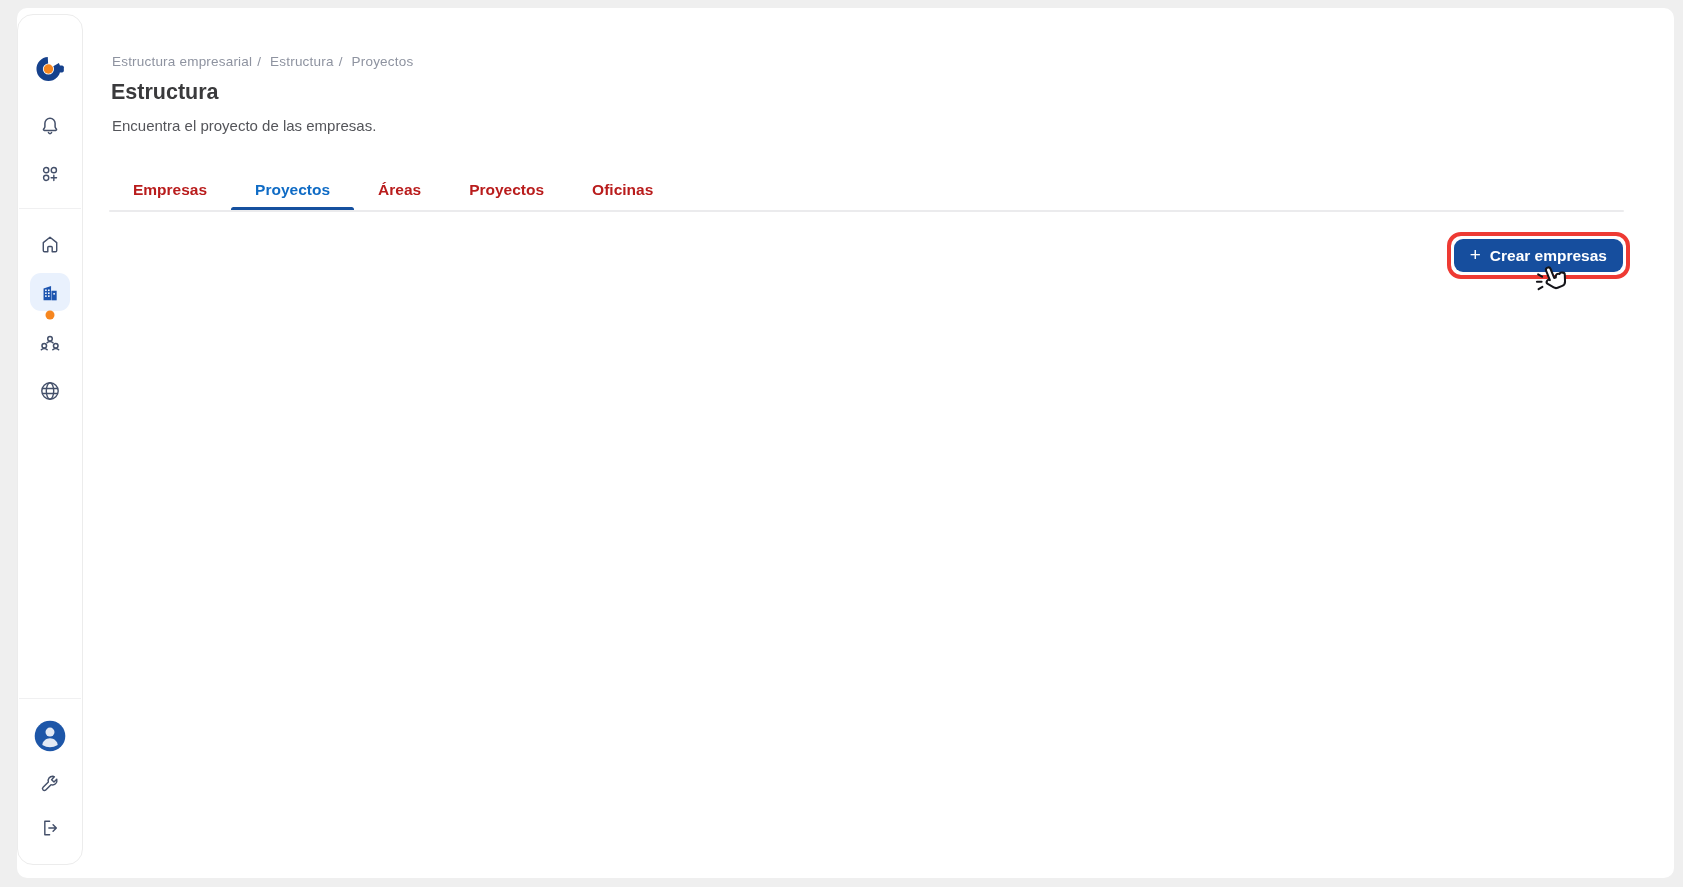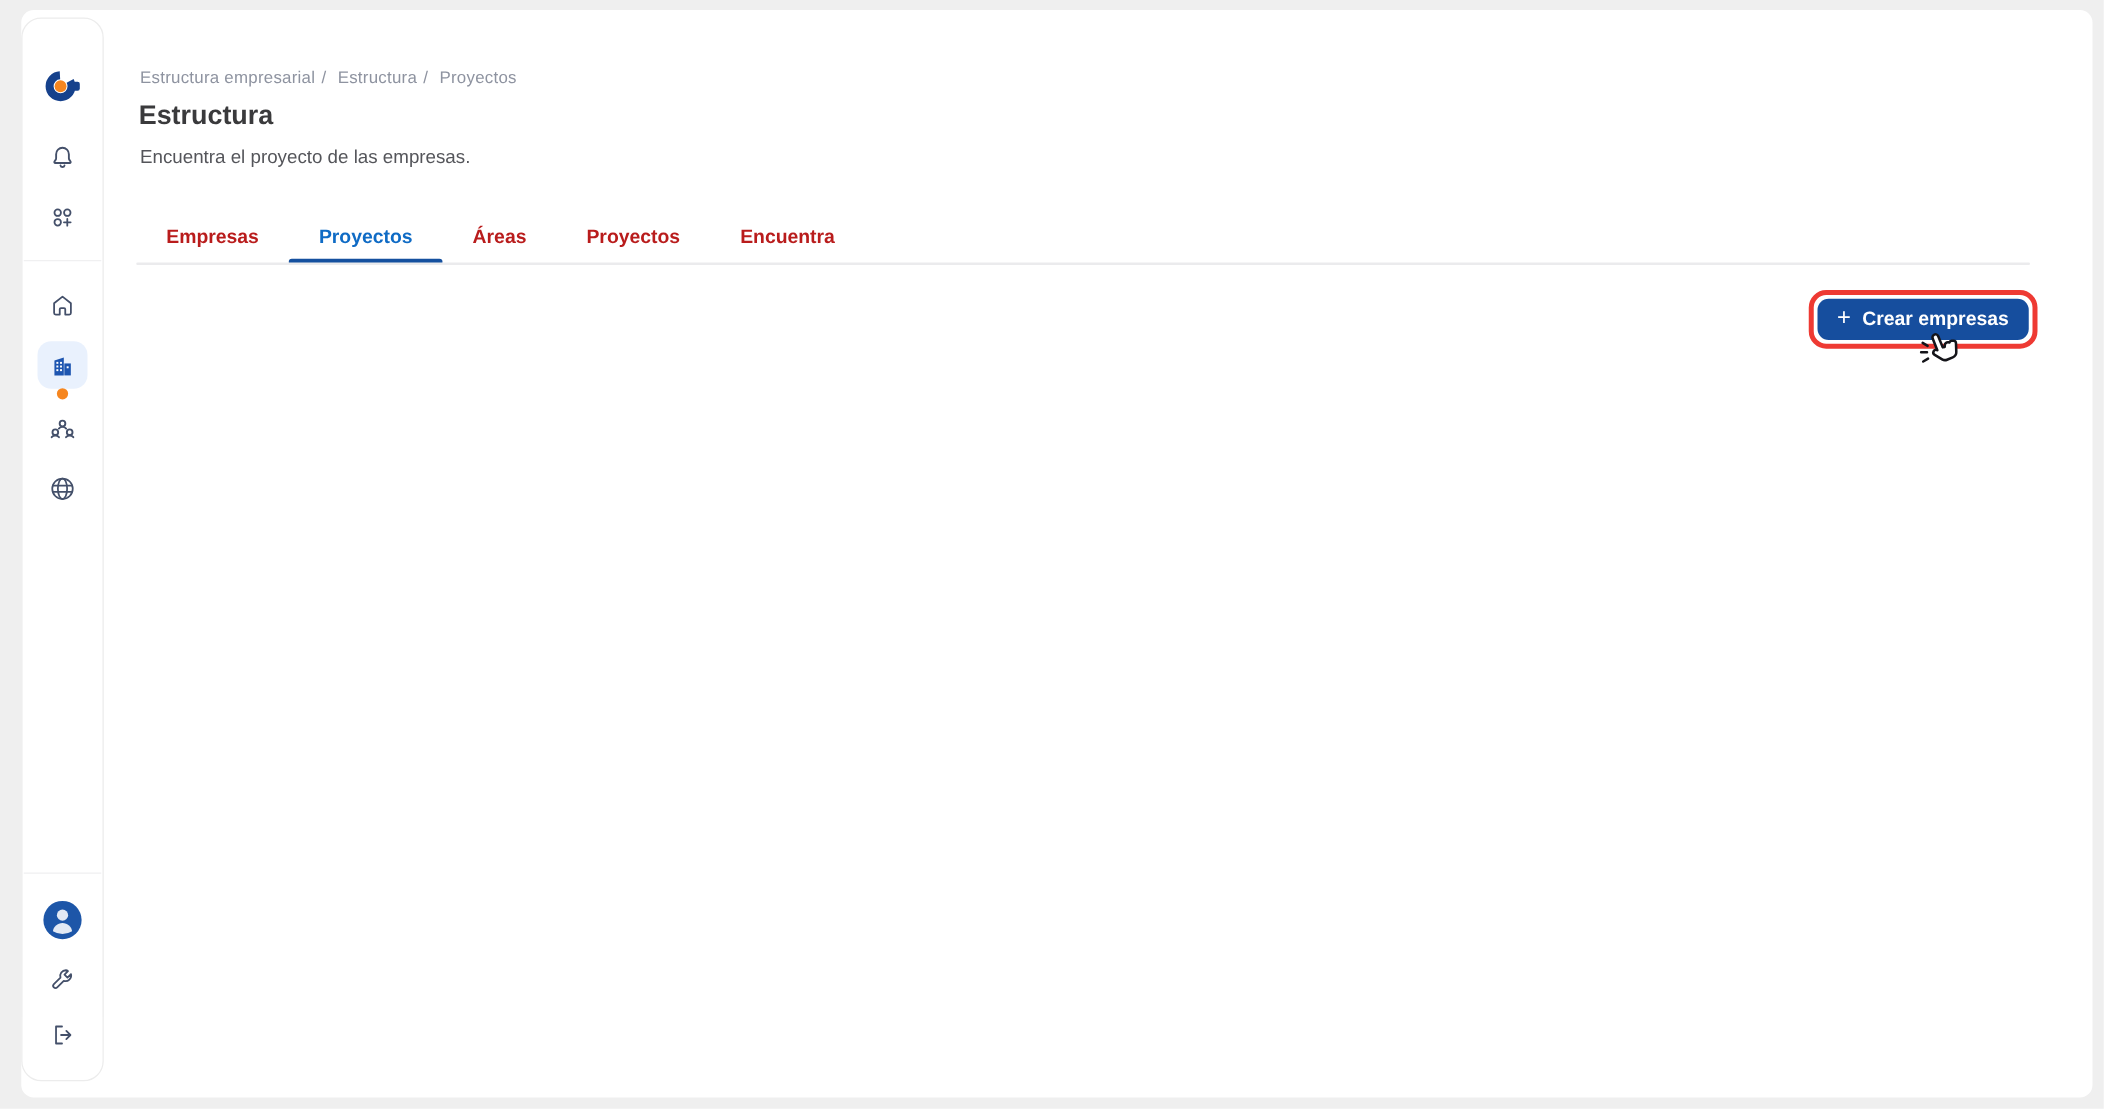--- a/index.html
+++ b/index.html
@@ -149,21 +149,21 @@
 
     <h1 class="page-title">Estructura</h1>
     <p class="page-subtitle">Encuentra el proyecto de las empresas.</p>
 
     <div class="tabs-wrap">
       <div class="tabs">
         <div class="tab">Empresas</div>
         <div class="tab active">Proyectos</div>
         <div class="tab">Áreas</div>
         <div class="tab">Proyectos</div>
-        <div class="tab">Encuentra</div>
+        <div class="tab">Oficinas</div>
       </div>
       <div class="tabs-line"></div>
     </div>
 
     <div class="btn-ring">
       <button class="create-btn">
         <span class="plus">+</span>
         <span>Crear empresas</span>
       </button>
     </div>

